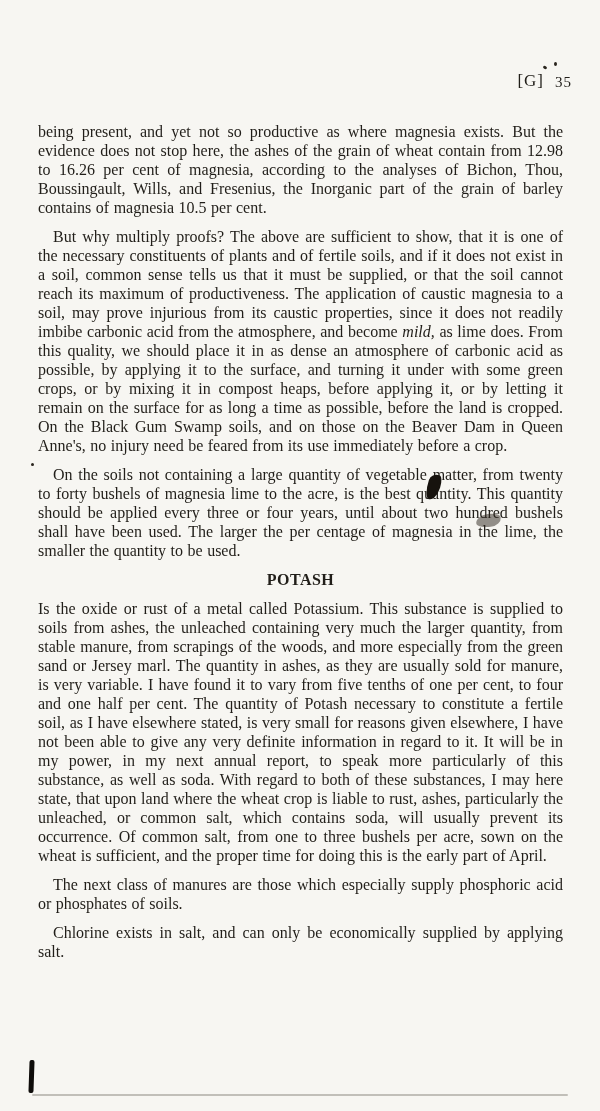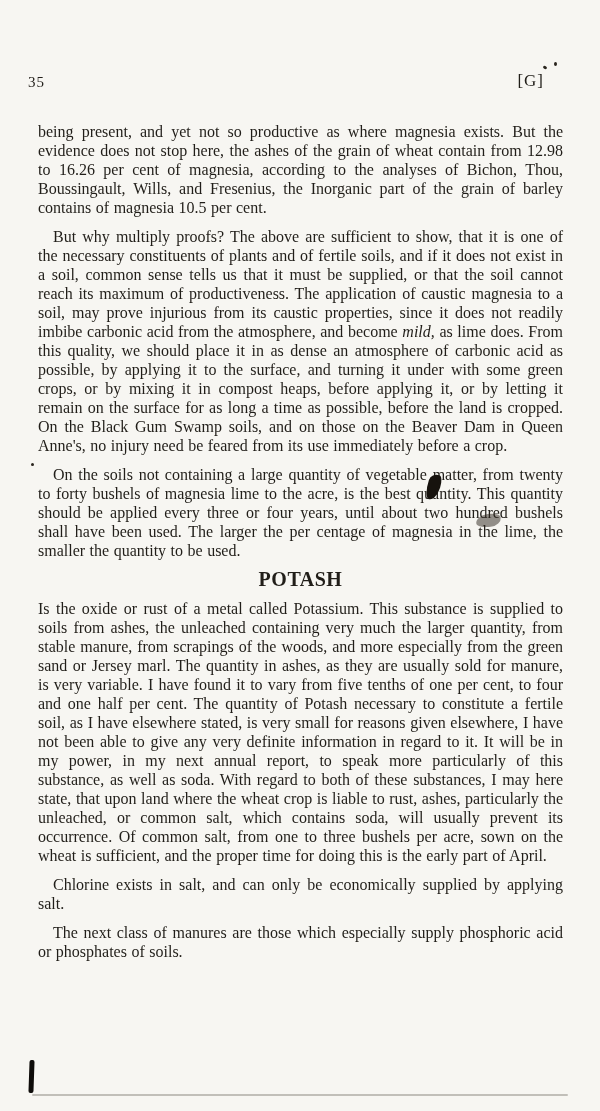--- a/index.html
+++ b/index.html
@@ -21,21 +21,21 @@
     position: absolute;
     top: 74px;
     left: 28px;
     right: 28px;
     height: 22px;
     font-size: 15px;
   }
   .page-num {
     position: absolute;
     left: 0; right: 0;
-    text-align: left;
+    text-align: right;
     letter-spacing: 1px;
   }
   .sig-mark {
     position: absolute;
     right: 28px;
     top: -3px;
     font-size: 17px;
     letter-spacing: 1px;
   }
 
@@ -46,21 +46,21 @@
     width: 545px;
     font-size: 16px;
     line-height: 19px;
     text-align: justify;
     word-spacing: 0.5px;
   }
   .text-block p { margin: 10px; }
   p.indent { text-indent: 15px; }
 
   .heading {
-    font-size: 20px;
+    font-size: 16px;
     font-weight: bold;
     text-align: center;
     margin: 5px 0 3px 0;
     letter-spacing: 0.5px;
   }
 
   
   .ink-blot { position: absolute; }
   .blot1 {
     left: 427px; top: 474px;
@@ -105,22 +105,22 @@
     <span class="page-num">35</span>
     <span class="sig-mark">[G]</span>
   </div>
 
   <div class="text-block">
     <p>being present, and yet not so productive as where magnesia exists. But the evidence does not stop here, the ashes of the grain of wheat contain from 12.98 to 16.26 per cent of magnesia, according to the analyses of Bichon, Thou, Boussingault, Wills, and Fresenius, the Inorganic part of the grain of barley contains of magnesia 10.5 per cent.</p>
     <p class="indent"><span>But why multiply proofs?  The above are sufficient to show, that it is one of the necessary constituents of plants and of fertile soils, and if it does not exist in a soil, common sense tells us that it must be supplied, or that the soil cannot reach its maximum of productiveness.  The application of caustic magnesia to a soil, may prove injurious from its caustic properties, since it does not readily imbibe carbonic acid from the atmosphere, and become </span><i>mild,</i><span> as lime does.  From this quality, we should place it in as dense an atmosphere of carbonic acid as possible, by applying it to the surface, and turning it under with some green crops, or by mixing it in compost heaps, before applying it, or by letting it remain on the surface for as long a time as possible, before the land is cropped.  On the Black Gum Swamp soils, and on those on the Beaver Dam in Queen Anne's, no injury need be feared from its use immediately before a crop.</span></p>
     <p class="indent">On the soils not containing a large quantity of vegetable matter, from twenty to forty bushels of magnesia lime to the acre, is the best quantity.  This quantity should be applied every three or four years, until about two hundred bushels shall have been used. The larger the per centage of magnesia in the lime, the smaller the quantity to be used.</p>
     <p class="heading">POTASH</p>
     <p>Is the oxide or rust of a metal called Potassium.  This substance is supplied to soils from ashes, the unleached containing very much the larger quantity, from stable manure, from scrapings of the woods, and more especially from the green sand or Jersey marl.  The quantity in ashes, as they are usually sold for manure, is very variable.  I have found it to vary from five tenths of one per cent, to four and one half per cent.  The quantity of Potash necessary to constitute a fertile soil, as I have elsewhere stated, is very small for reasons given elsewhere, I have not been able to give any very definite information in regard to it.  It will be in my power, in my next annual report, to speak more particularly of this substance, as well as soda.  With regard to both of these substances, I may here state, that upon land where the wheat crop is liable to rust, ashes, particularly the unleached, or common salt, which contains soda, will usually prevent its occurrence.  Of common salt, from one to three bushels per acre, sown on the wheat is sufficient, and the proper time for doing this is the early part of April.</p>
+    <p class="indent">The next class of manures are those which especially supply phosphoric acid or phosphates of soils.</p>
     <p class="indent">Chlorine exists in salt, and can only be economically supplied by applying salt.</p>
-    <p class="indent">The next class of manures are those which especially supply phosphoric acid or phosphates of soils.</p>
   </div>
 
   <div class="ink-blot blot1"></div>
   <div class="ink-blot blot2"></div>
   <div class="speck s1"></div>
   <div class="speck s2"></div>
   <div class="speck s3"></div>
   <div class="edge-mark"></div>
   <div class="bottom-line"></div>
 

